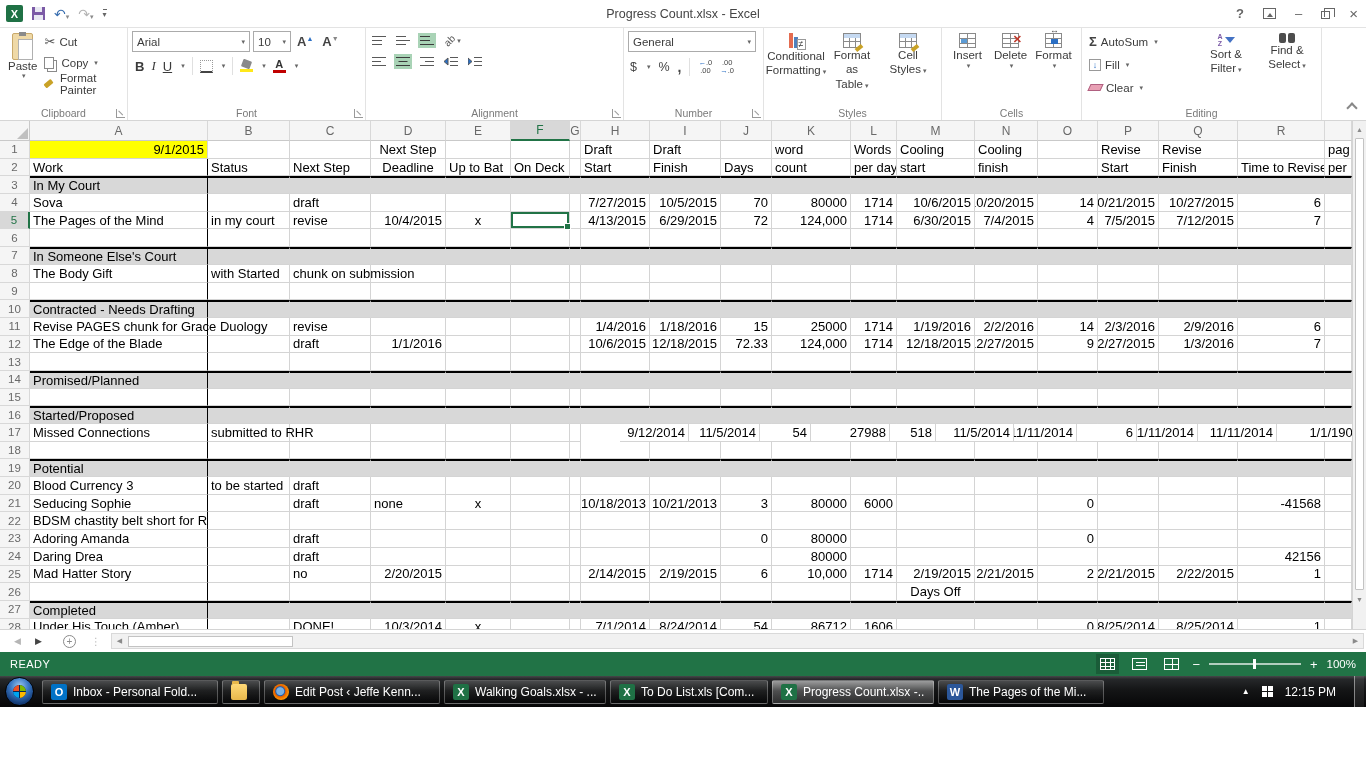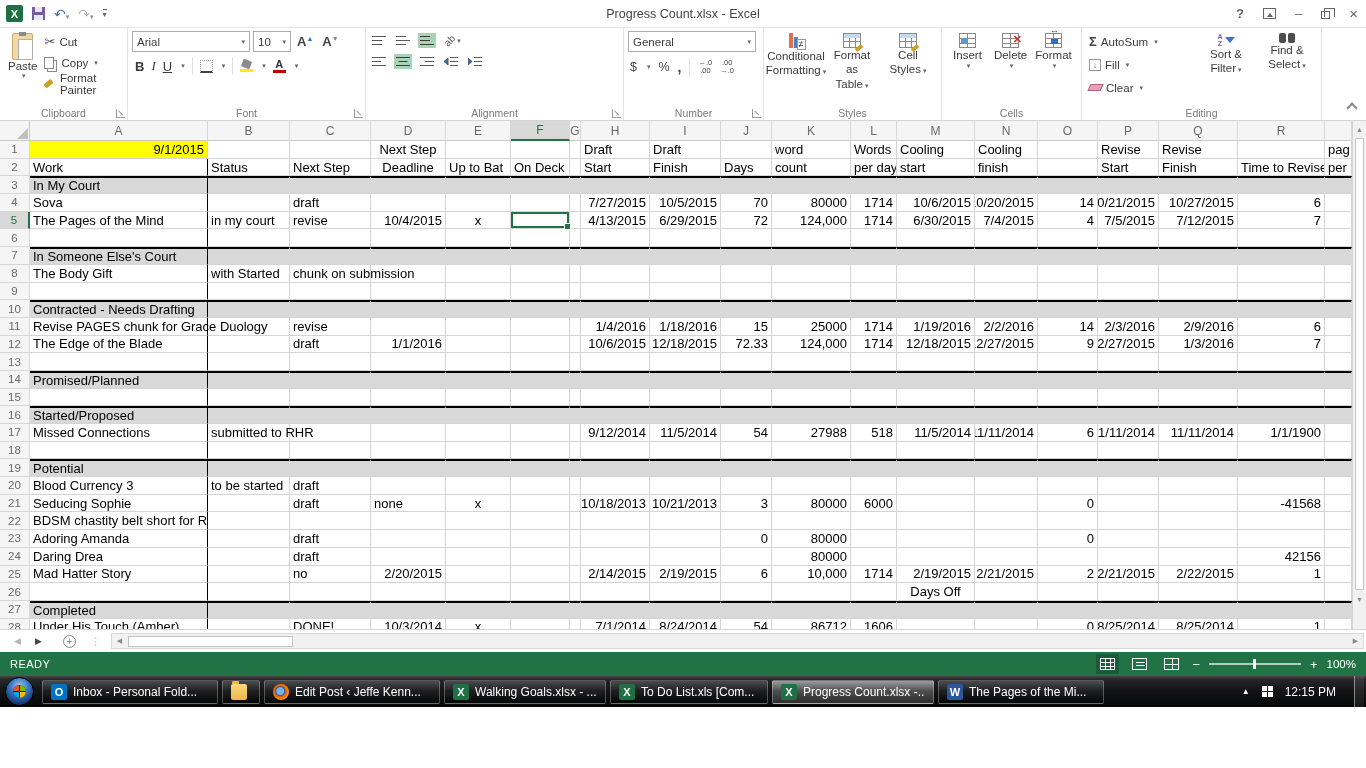--- a/index.html
+++ b/index.html
@@ -1493,21 +1493,21 @@
           </div>
           <div class="cell" style="width: 65px;">
             <span></span>
           </div>
           <div class="cell" style="width: 59px;">
             <span></span>
           </div>
           <div class="cell" style="width: 11px;">
             <span></span>
           </div>
-          <div class="cell ar" style="width: 69px;">
+          <div class="cell ar" style="width: 69px; margin-left: 39px;">
             <span>9/12/2014</span>
           </div>
           <div class="cell ar" style="width: 71px;">
             <span>11/5/2014</span>
           </div>
           <div class="cell ar" style="width: 51px;">
             <span>54</span>
           </div>
           <div class="cell ar" style="width: 79px;">
             <span>27988</span>

